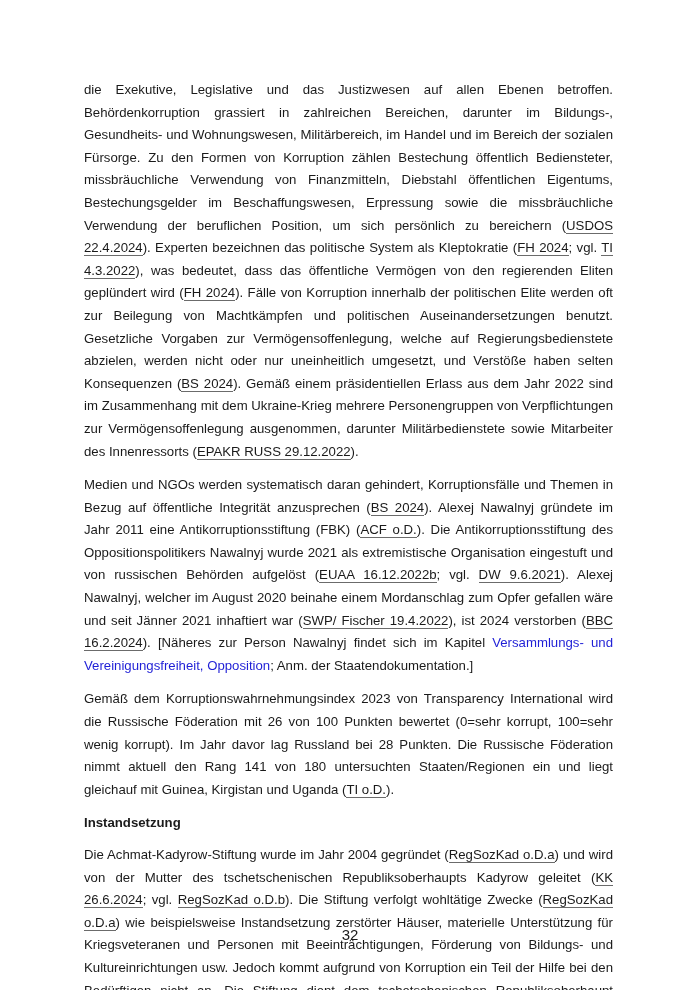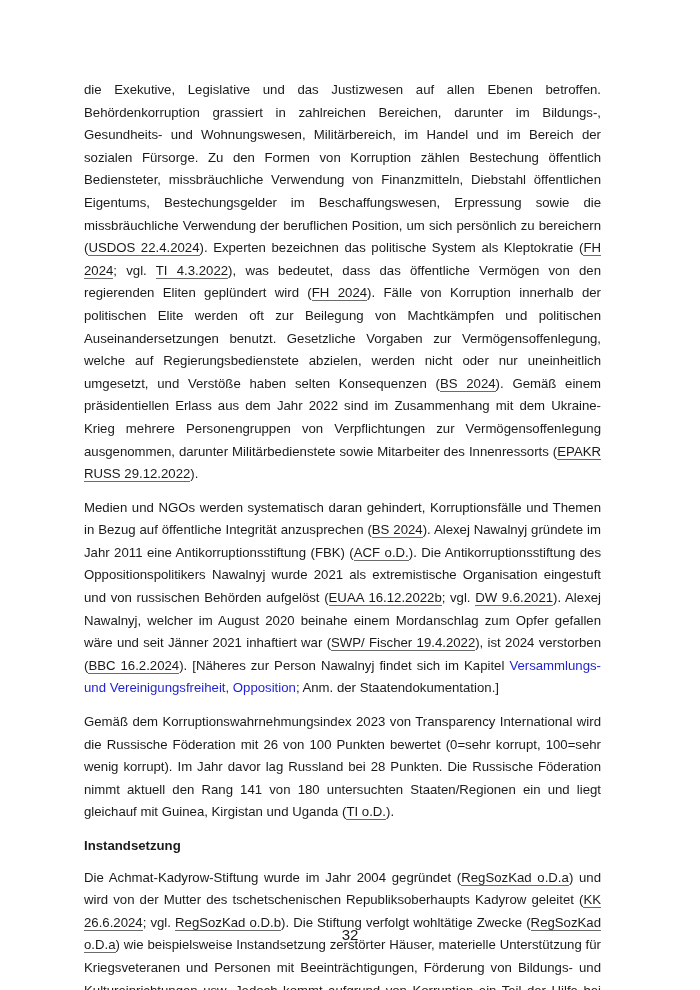--- a/index.html
+++ b/index.html
@@ -2,21 +2,21 @@
 <html><head>
 <meta charset="utf-8">
 <style>
   html, body { margin: 0; padding: 0; background: #ffffff; }
   body { width: 700px; height: 990px; position: relative; overflow: hidden; }
   .page {
     position: absolute; left: 84px; top: 79px; width: 533px;
     font-family: "Liberation Sans", sans-serif;
     font-size: 13.2px; line-height: 22.6px; color: #1a1a1a;
   }
-  p { margin: 0 16px 11px 0; text-align: justify; hyphens: manual; }
+  p { margin: 0 4px 11px 0; text-align: justify; hyphens: manual; }
   h4 { margin: 0 0 9px 0; font-size: 13.2px; font-weight: bold; line-height: 22.6px; }
   .ref {
     color: #1a1a1a; text-decoration: none;
     border-bottom: 1px solid #6b6b6b; padding-bottom: 0px;
   }
   .xlink { color: #1f1fd6; text-decoration: none; }
   .page-number {
     position: absolute; left: 0; width: 700px; top: 926px; text-align: center;
     font-family: "Liberation Sans", sans-serif; font-size: 15px; color: #1a1a1a;
   }

